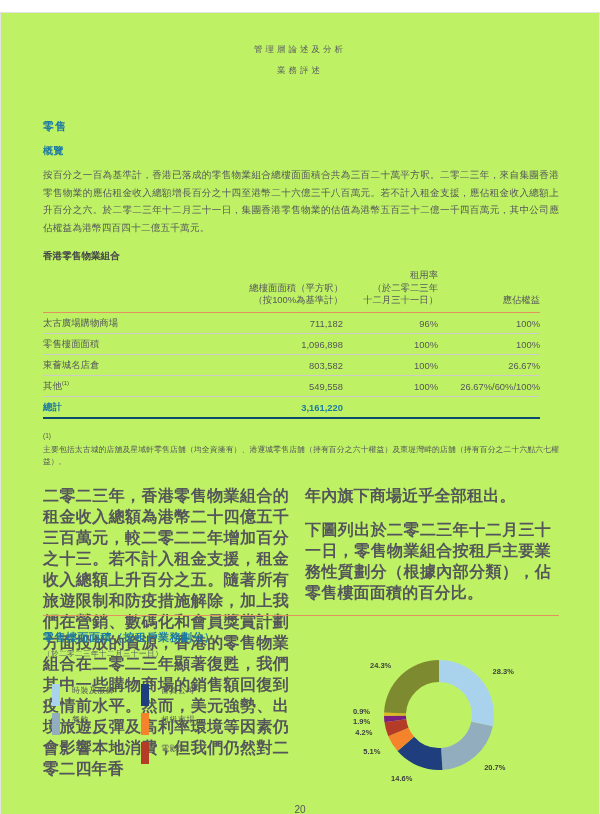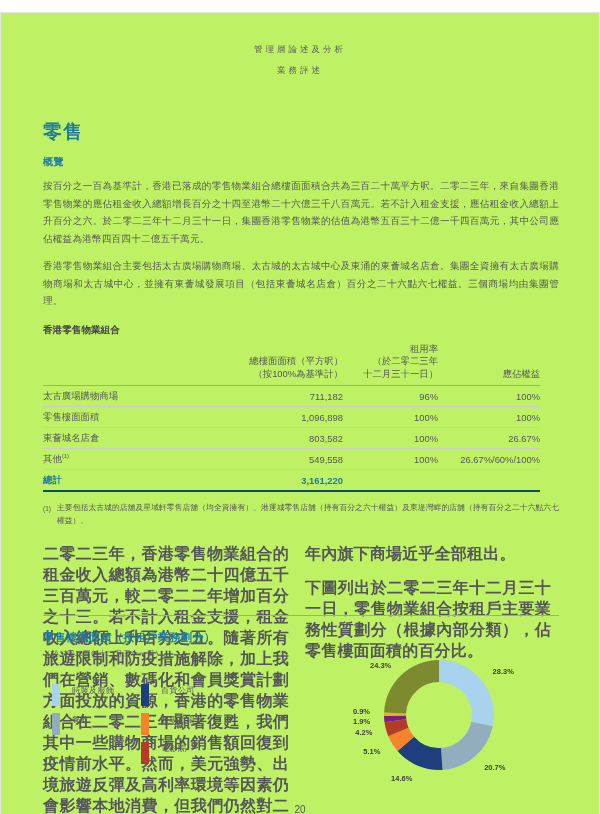--- a/index.html
+++ b/index.html
@@ -4,39 +4,39 @@
 <style>
   html,body{margin:0;padding:0;background:#ffffff;}
   .page{
     position:relative;width:600px;height:814px;margin:12px auto;background:#bef264;
     font-family:"Liberation Sans",sans-serif;color:#55565b;overflow:hidden;
     box-sizing:border-box;border:1px solid #e3e3e3;
   }
   .doc-header{padding-top:26px;text-align:center;font-size:8.5px;letter-spacing:3px;
     color:#5b5c61;line-height:21px;}
   .content{margin:0 42px;width:516px;}
-  .sec-title{margin:38px 0 0 0;font-size:19px;font-weight:bold;color:#1d7aa3;letter-spacing:1px;}
+  .sec-title{margin:38px 0 0 0;font-size:11px;font-weight:bold;color:#1d7aa3;letter-spacing:1px;}
   .sub-title{margin:10px 0 0 0;font-size:10px;font-weight:bold;color:#1d7aa3;letter-spacing:0.5px;}
   .body-p{margin:8px 0 0 0;font-size:9.6px;line-height:17.5px;text-align:justify;
     text-justify:inter-ideograph;color:#55565b;letter-spacing:0.2px;}
   .tbl-title{margin:14px 0 0 0;font-size:9.6px;font-weight:bold;color:#434448;}
   table.portfolio{margin-top:6px;width:497px;border-collapse:collapse;font-size:9.4px;color:#55565b;}
   table.portfolio th{font-weight:normal;text-align:right;vertical-align:bottom;
     white-space:pre-line;line-height:12.5px;padding:0 0 5px 0;}
   table.portfolio th.c1{text-align:left;}
   table.portfolio thead tr{border-bottom:1.5px solid #e2925e;}
   table.portfolio td{padding:4px 0 3px 0;text-align:right;}
   table.portfolio td.c1{text-align:left;}
   table.portfolio tbody tr.data{border-bottom:0.75px solid #cccccc;}
   table.portfolio tbody tr.data:last-of-type{border-bottom:none;}
   table.portfolio tr.total{border-top:1px solid #e2925e;border-bottom:2px solid #0c4a6e;
     color:#1d7aa3;font-weight:bold;}
   .col-w1{width:202px;}.col-w2{width:98px;}.col-w3{width:95px;}.col-w4{width:102px;}
   sup.fn{font-size:6px;vertical-align:super;line-height:0;}
-  .footnote{margin-top:10px;display:flex;font-size:7.8px;line-height:12.5px;color:#55565b;}
+  .footnote{margin-top:10px;display:flex;font-size:7.8px;line-height:12.5px;color:#55565b;flex-direction:column;}
   .footnote .marker{flex:0 0 14px;font-size:6.5px;padding-top:1px;}
   .footnote .fn-text{flex:1;text-align:justify;}
   .two-col{margin-top:16px;display:flex;gap:16px;}
   .two-col .col{width:246px;}
   .two-col p{margin:0 0 9px 0;font-size:16px;line-height:21px;text-align:justify;
     letter-spacing:0.2px;color:#55565b;font-weight:bold;}
   .two-col p + p{margin-top:13px;}
   .chart-section{position:absolute;left:42px;top:602px;width:516px;height:200px;}
   .section-rule{position:absolute;left:0;top:0;width:516px;height:0;
     border-top:1.5px solid #e2925e;}
@@ -60,21 +60,20 @@
 
   <div class="doc-header">
     <div>管理層論述及分析</div>
     <div>業務評述</div>
   </div>
 
   <div class="content">
     <h1 class="sec-title">零售</h1>
     <h2 class="sub-title">概覽</h2>
     <p class="body-p">按百分之一百為基準計，香港已落成的零售物業組合總樓面面積合共為三百二十萬平方呎。二零二三年，來自集團香港零售物業的應佔租金收入總額增長百分之十四至港幣二十六億三千八百萬元。若不計入租金支援，應佔租金收入總額上升百分之六。於二零二三年十二月三十一日，集團香港零售物業的估值為港幣五百三十二億一千四百萬元，其中公司應佔權益為港幣四百四十二億五千萬元。</p>
-    <p class="body-p" style="margin-top:10px;">香港零售物業組合主要包括太古廣場購物商場、太古城的太古城中心及東涌的東薈城名店倉。集團全資擁有太古廣場購物商場和太古城中心，並擁有東薈城發展項目（包括東薈城名店倉）百分之二十六點六七權益。三個商場均由集團管理。</p>
 
     <h3 class="tbl-title">香港零售物業組合</h3>
     <table class="portfolio">
       <thead>
         <tr>
           <th class="c1 col-w1"></th>
           <th class="col-w2">總樓面面積（平方呎）
 （按100%為基準計）</th>
           <th class="col-w3">租用率
 （於二零二三年

